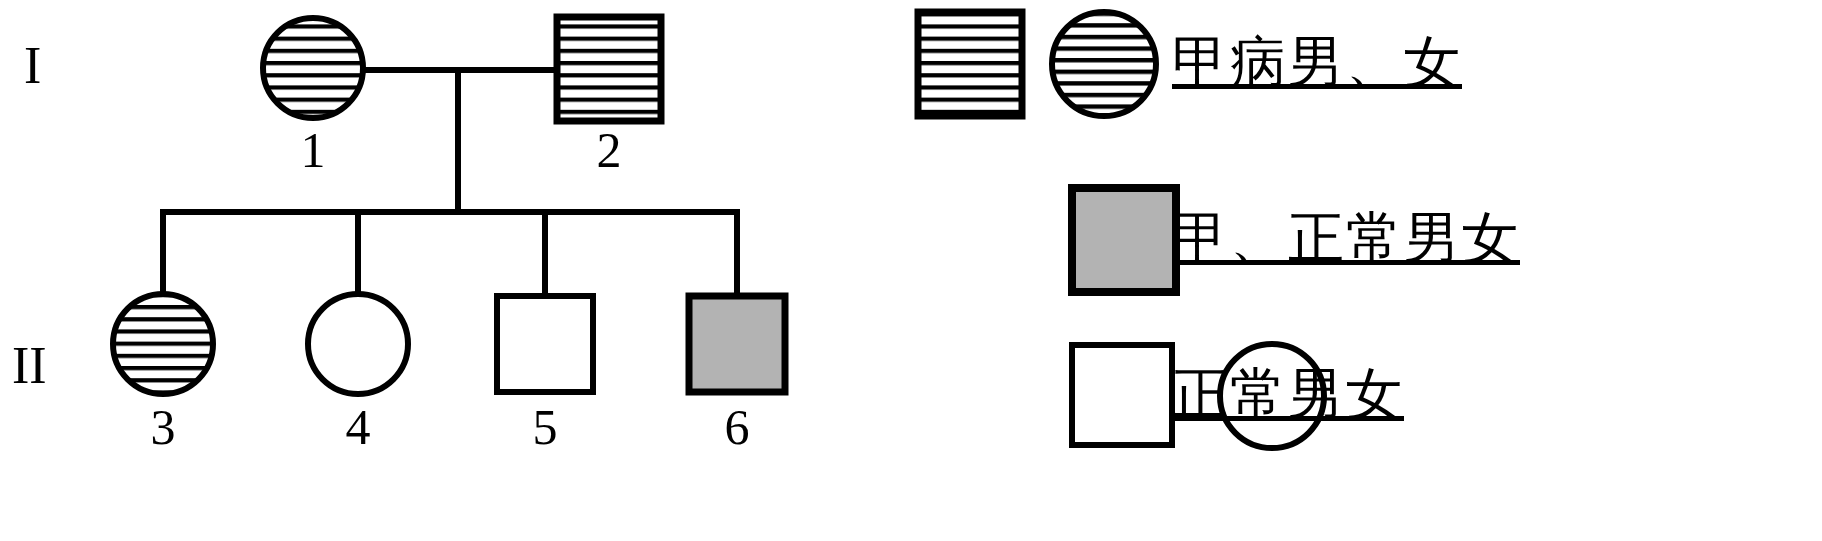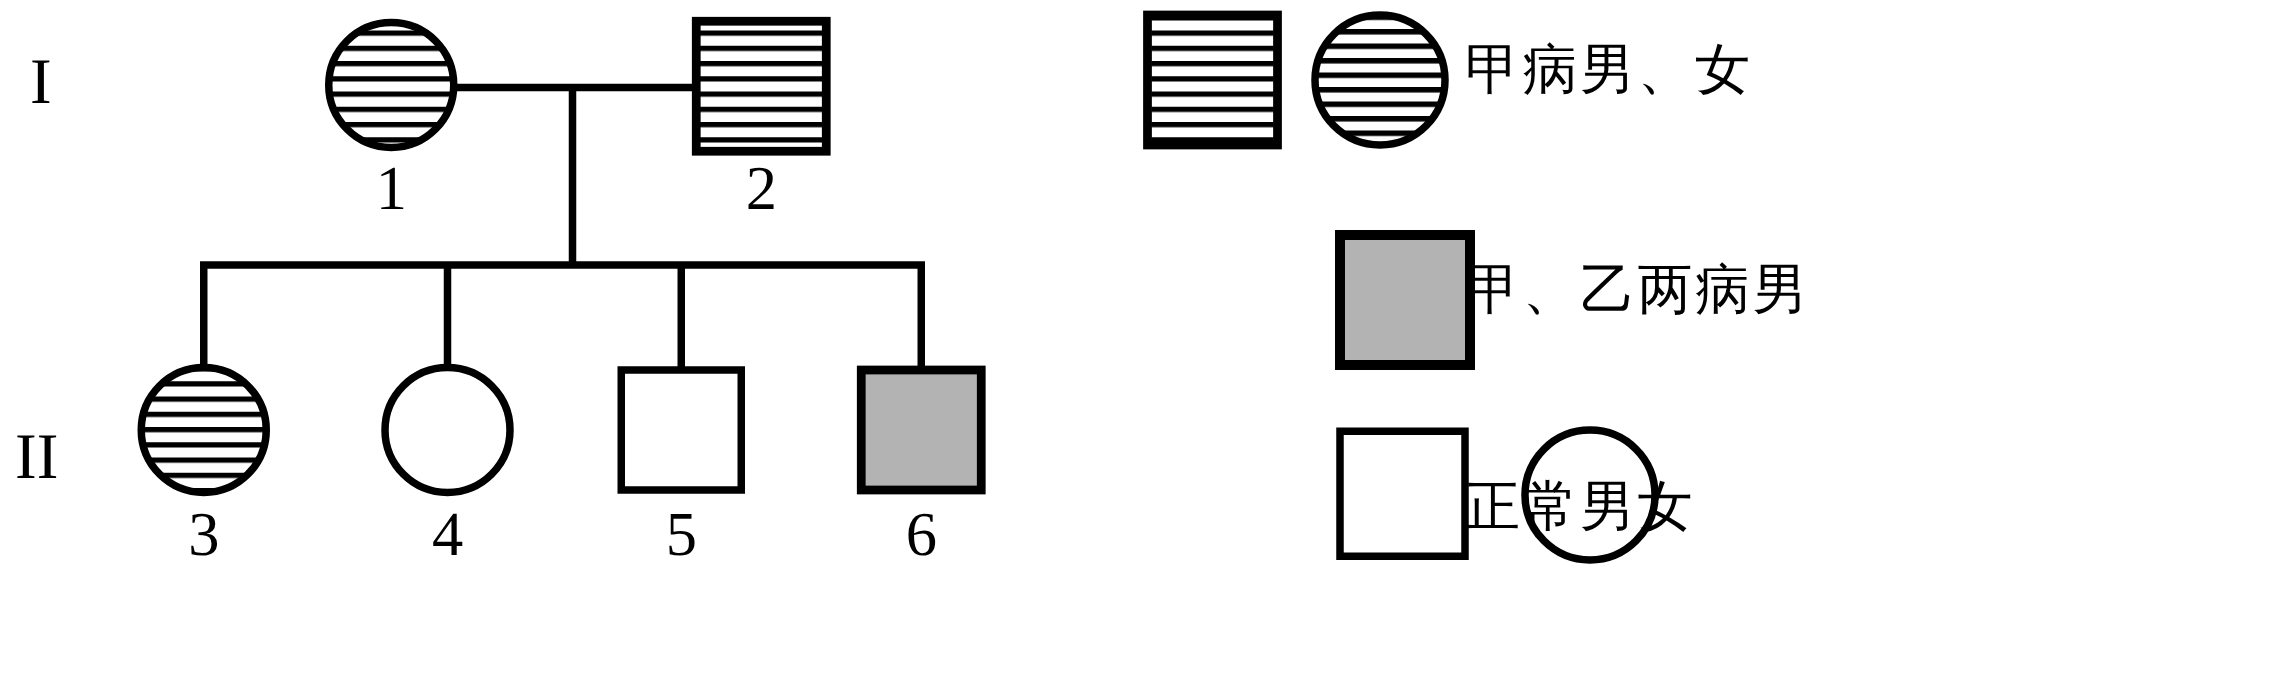--- a/index.html
+++ b/index.html
@@ -34,23 +34,24 @@
   .gen-label {
     font-size: 52px;
     font-family: "Liberation Serif", "DejaVu Serif", serif;
   }
   .id-label {
     font-size: 50px;
     font-family: "Liberation Serif", "DejaVu Serif", serif;
     text-align: center;
   }
   .legend-text {
-    font-size: 44px;
+    font-size: 56px;
     font-family: "DejaVu Serif", "Liberation Serif", serif;
     letter-spacing: 2px;
+    text-decoration: underline;
   }
 </style>
 </head>
 <body>
 
 <div id="stage">
 
   <svg class="layer" viewBox="0 0 1822 541">
     <defs>
 
@@ -150,16 +151,16 @@
   <div class="txt gen-label" style="left:12px; top:318px;margin-top:22px;">II</div>
 
   <div class="txt id-label" style="left:288px; top:125px; width:50px;">1</div>
   <div class="txt id-label" style="left:584px; top:125px; width:50px;">2</div>
   <div class="txt id-label" style="left:138px; top:402px; width:50px;">3</div>
   <div class="txt id-label" style="left:333px; top:402px; width:50px;">4</div>
   <div class="txt id-label" style="left:520px; top:402px; width:50px;">5</div>
   <div class="txt id-label" style="left:712px; top:402px; width:50px;">6</div>
 
   <div class="txt legend-text" style="left:1172px; top:34px;">甲病男、女</div>
-  <div class="txt legend-text" style="left:1172px; top:210px;">甲、乙两病男</div>
-  <div class="txt legend-text" style="left:1172px; top:384px;">正常男女</div>
+  <div class="txt legend-text" style="left:1172px; top:210px;">甲、正常男女</div>
+  <div class="txt legend-text" style="left:1172px; top:366px;">正常男女</div>
 
 </div>
 
 </body></html>

